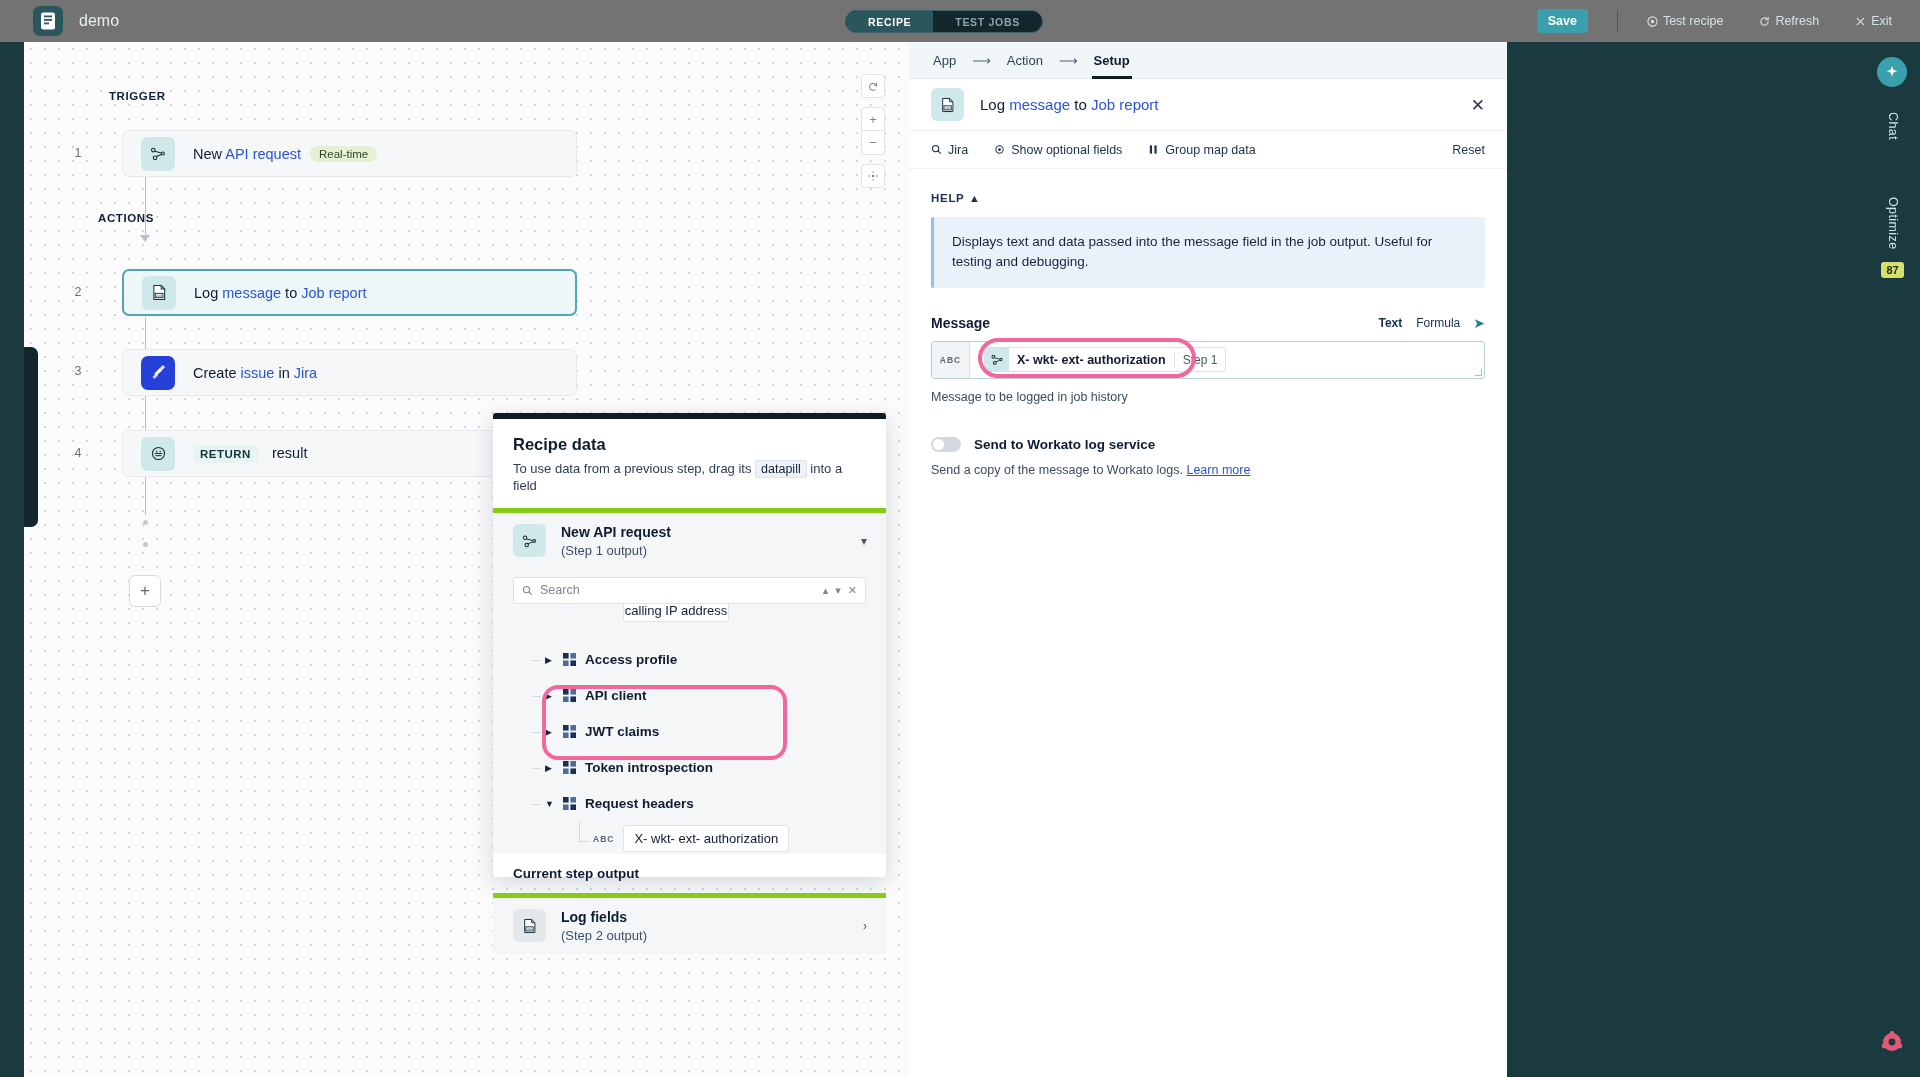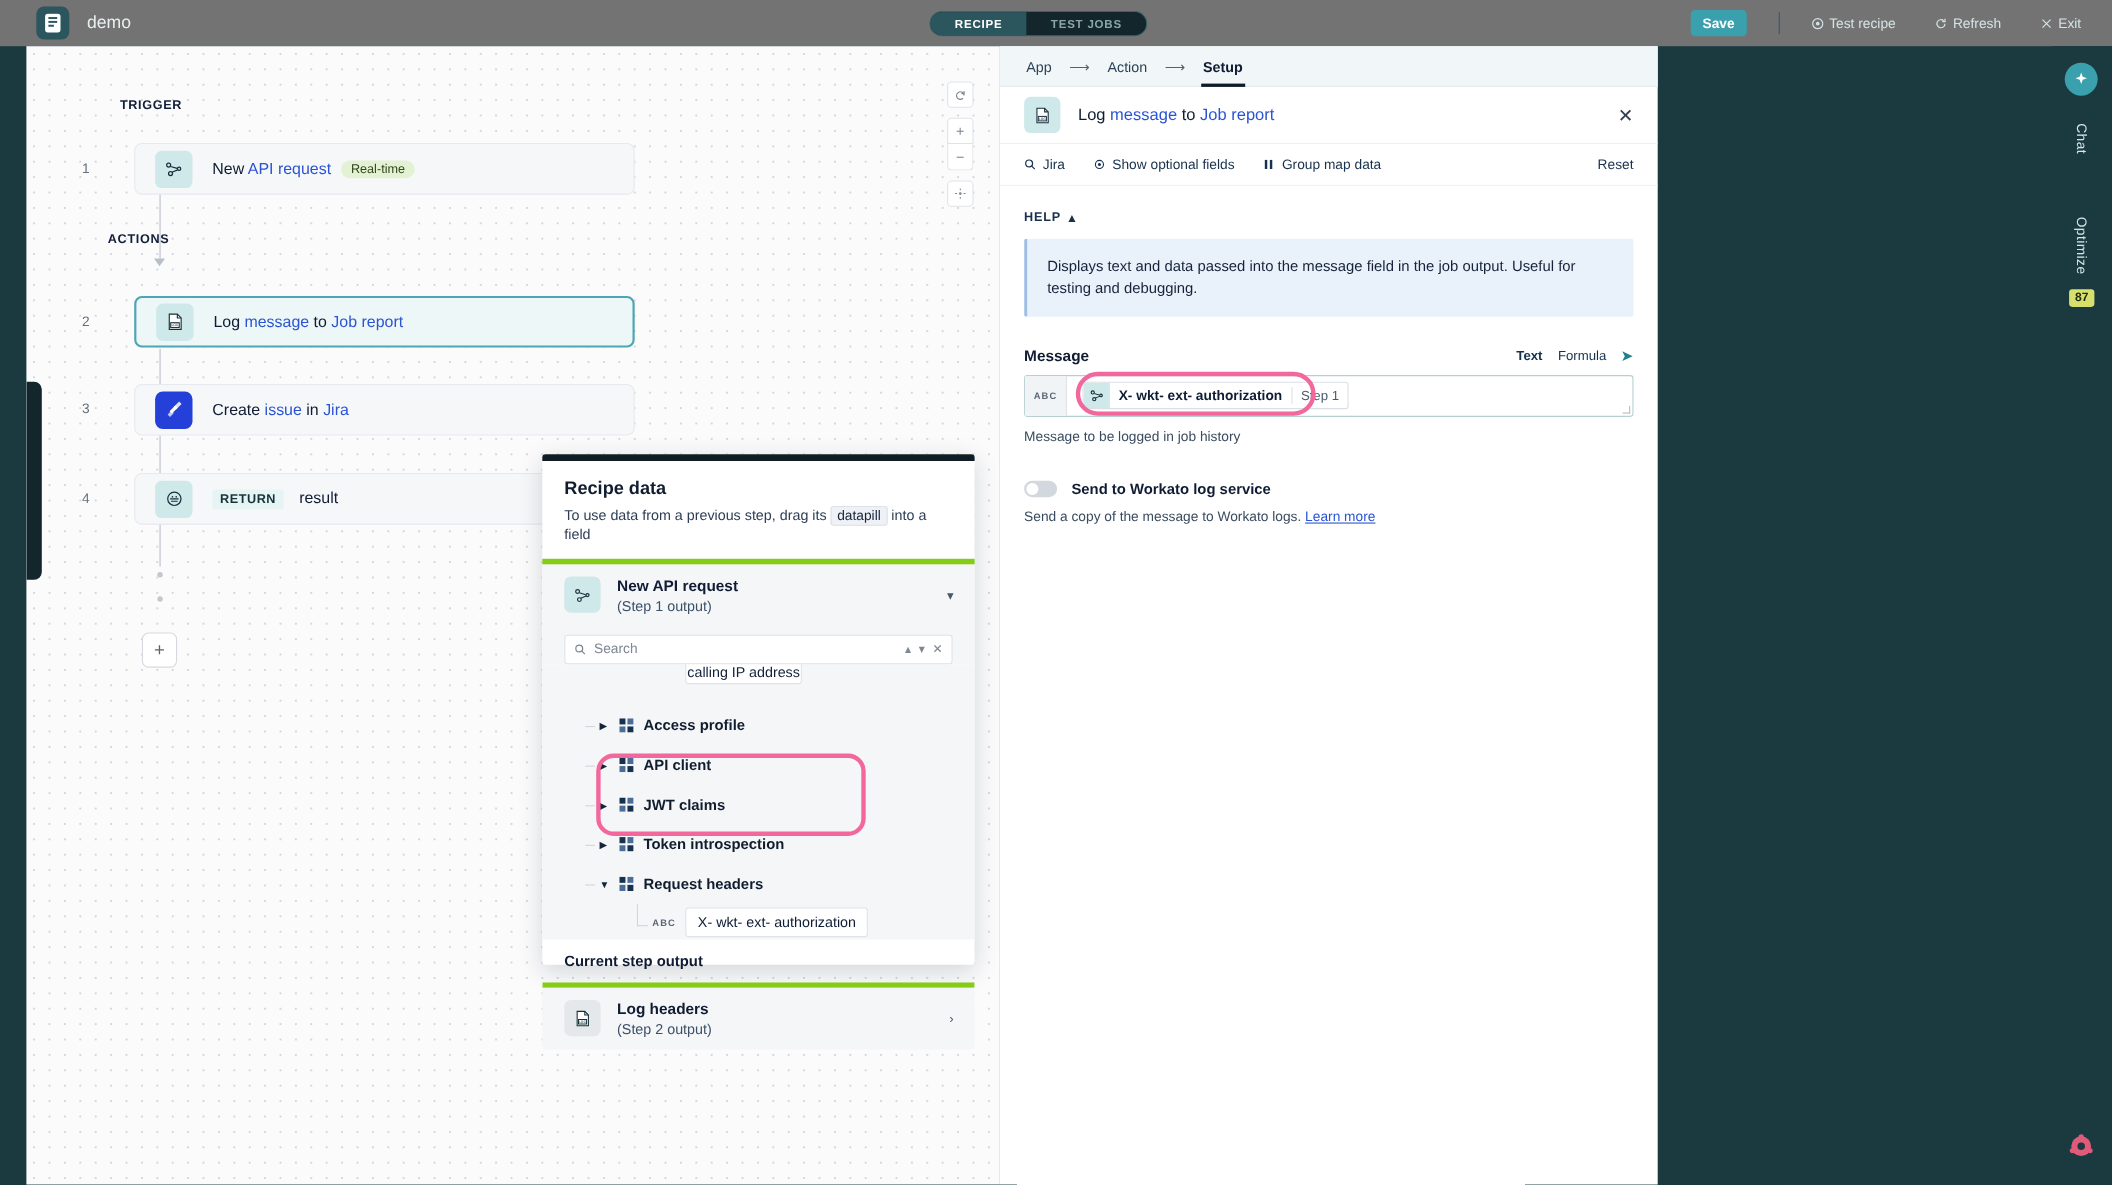--- a/index.html
+++ b/index.html
@@ -534,21 +534,21 @@
     <div class="rd-step" style="margin-top:12px; border-radius:0 0 3px 3px;">
       <div class="rd-step-ico grey">
         <svg viewBox="0 0 22 22" width="18" height="18">
           <path d="M4.5 3h8.5l4 4v12h-12.5z" fill="#fff" stroke="#16303a" stroke-width="1.2"></path>
           <path d="M13 3v4h4" fill="none" stroke="#16303a" stroke-width="1.2"></path>
           <rect x="6" y="12" width="9" height="5" fill="none" stroke="#16303a" stroke-width="1.1"></rect>
           <text x="10.5" y="16" font-size="3.6" text-anchor="middle" fill="#16303a" font-family="DejaVu Sans">LOG</text>
         </svg>
       </div>
       <div class="rd-step-txt">
-        <div class="rd-step-name">Log headers</div>
+        <div class="rd-step-name">Log fields</div>
         <div class="rd-step-sub">(Step 2 output)</div>
       </div>
       <div class="rd-chev">›</div>
     </div>
   </div>
 
   <div class="rp">
     <div class="rp-tabs">
       <div class="rp-tab">App</div>
       <span class="rp-arrow">⟶</span>

